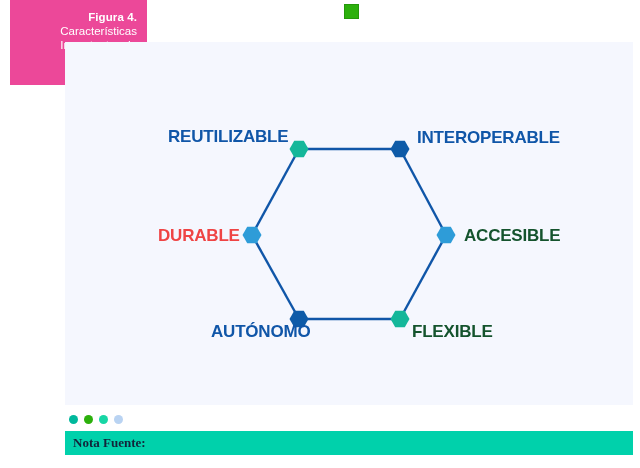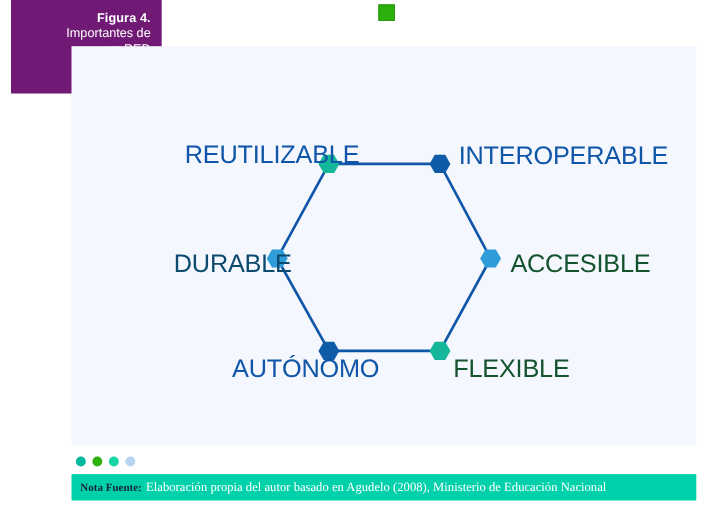--- a/index.html
+++ b/index.html
@@ -67,22 +67,22 @@
     position: absolute;
     left: 0;
     top: 0;
     width: 640px;
     height: 468px;
     pointer-events: none;
   }
 
   .node-label {
     position: absolute;
-    font-weight: normal;
-    font-size: 23px;
+    font-weight: bold;
+    font-size: 17px;
     color: #1056a8;
     white-space: nowrap;
     letter-spacing: -0.2px;
   }
 
   #label-reutilizable { left: 168px; top: 127px; }
   #label-interoperable { left: 417px; top: 128px; }
   #label-durable      { left: 158px; top: 226px; }
   #label-accesible    { left: 464px; top: 226px; }
   #label-autonomo     { left: 192px; top: 322px; }
@@ -112,35 +112,36 @@
     height: 24px;
     background: #00d1ab;
     display: flex;
     align-items: center;
     padding-left: 8px;
     box-sizing: border-box;
   }
   #note-bar .note-label {
     font-family: "Liberation Serif", serif;
     font-weight: bold;
-    font-size: 10px;
+    font-size: 13px;
     color: #12243a;
     margin-right: 4px;
   }
   #note-bar .note-text {
     font-family: "Liberation Serif", serif;
     font-size: 11.5px;
     color: #ffffff;
   }
 </style>
 </head>
 <body>
 
-<div id="figure-title-box" style="background: #701a75;">
+<div id="figure-title-box" style="background: #ec4899;">
   <span class="fig-label">Figura 4.</span>
+  <span class="fig-caption">Características</span>
   <span class="fig-caption">Importantes de</span>
   <span class="fig-caption">un RED</span>
 </div>
 
 <div id="green-square-marker" style="background: rgb(44, 176, 12);"></div>
 
 <div id="diagram-panel" style="background: rgb(245, 247, 254);"></div>
 
 <svg id="hex-svg" viewBox="0 0 640 468">
   <g id="hex-edges">
@@ -159,25 +160,24 @@
       <polygon points="308.50,319.00 303.75,327.23 294.25,327.23 289.50,319.00 294.25,310.77 303.75,310.77" fill="#0e5ba8"></polygon>
       <polygon points="261.50,235.00 256.75,243.23 247.25,243.23 242.50,235.00 247.25,226.77 256.75,226.77" fill="#2e9cd8"></polygon>
     </g>
 </svg>
 
 <div class="node-label" id="label-reutilizable" style="color: rgb(16, 86, 168);">REUTILIZABLE</div>
 <div class="node-label" id="label-interoperable" style="color: rgb(16, 86, 168); text-align: right;">INTEROPERABLE</div>
 <div class="node-label" id="label-accesible" style="color: #14532d;">ACCESIBLE</div>
 <div class="node-label" id="label-flexible" style="color: #14532d;">FLEXIBLE</div>
 <div class="node-label" id="label-autonomo" style="color: rgb(16, 86, 168); margin-left: 19px;">AUTÓNOMO</div>
-<div class="node-label" id="label-durable" style="color: #0c4a6e; text-align: right;">DURABLE</div>
+<div class="node-label" id="label-durable" style="color: #ef4444; text-align: right;">DURABLE</div>
 
 <div id="dot-row">
     <span class="dot" style="background: rgb(0, 184, 156);"></span>
     <span class="dot" style="background: rgb(44, 176, 12);"></span>
     <span class="dot" style="background: rgb(23, 214, 165);"></span>
     <span class="dot" style="background: rgb(185, 211, 242);"></span>
   </div>
 
 <div id="note-bar" style="background: rgb(0, 209, 171);">
   <span class="note-label">Nota Fuente:</span>
-  <span class="note-text">Elaboración propia del autor basado en Agudelo (2008), Ministerio de Educación Nacional</span>
 </div>
 
 </body></html>

